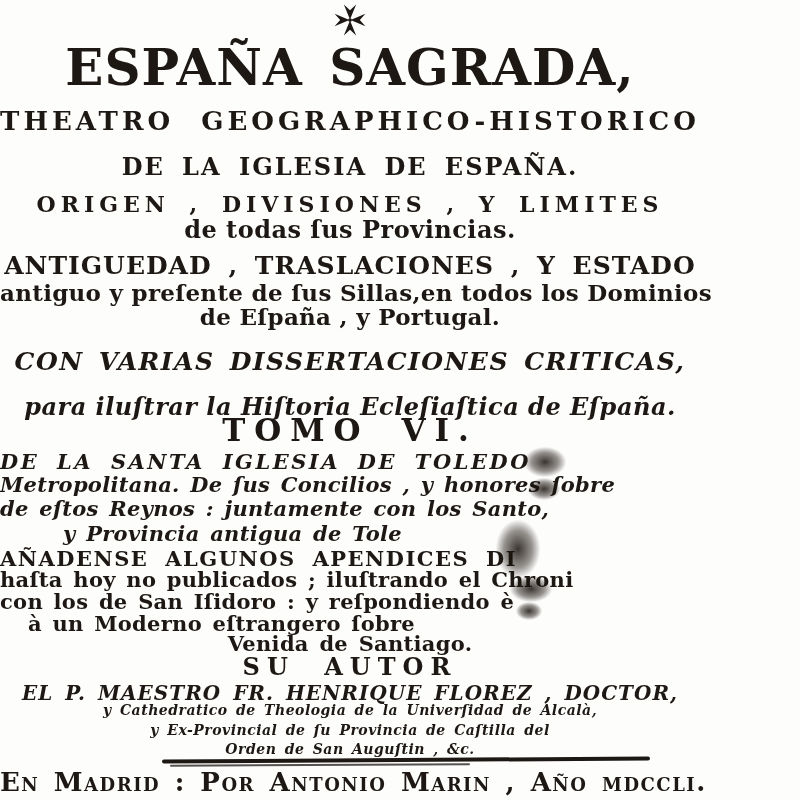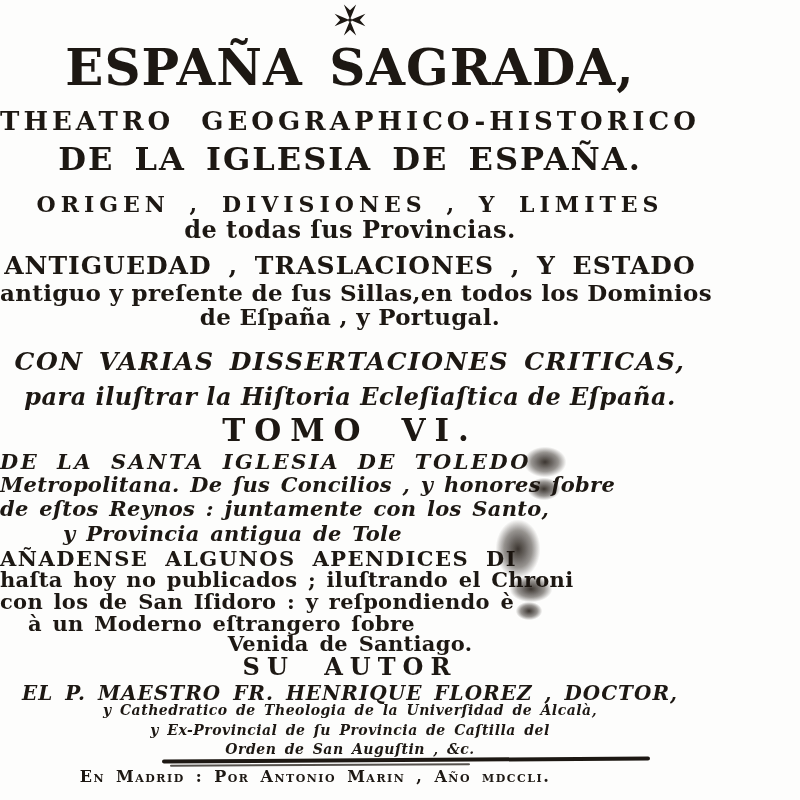--- a/index.html
+++ b/index.html
@@ -12,36 +12,36 @@
   }
   .page { position:relative; width:700px; height:800px; background:var(--paper); }
   .line {
     position:absolute; left:0; right:0;
     text-align:center; font-weight:bold; line-height:1.12;
     white-space:nowrap; color:var(--ink);
   }
   .hang { text-align:right; }
   .fs-title   { font-size:50px; letter-spacing:1px; word-spacing:8px; }
   .fs-sub1    { font-size:26px; letter-spacing:4px; word-spacing:14px; }
-  .fs-sub2    { font-size:32px; letter-spacing:2px; word-spacing:7px; }
+  .fs-sub2    { font-size:24px; letter-spacing:2px; word-spacing:7px;margin-top:12px; }
   .fs-origen  { font-size:22px; letter-spacing:5px; word-spacing:7px; }
   .fs-prov    { font-size:24px; letter-spacing:0.5px; }
   .fs-antig   { font-size:25px; letter-spacing:1px; word-spacing:7px; }
   .fs-body23  { font-size:23px; letter-spacing:0.3px; }
   .fs-ital25  { font-size:25px; font-style:italic; letter-spacing:1.5px; word-spacing:5px; }
   .fs-ital24  { font-size:24px; font-style:italic; letter-spacing:0.5px; }
   .fs-tomo    { font-size:31px; letter-spacing:9px; word-spacing:12px; }
   .fs-santa   { font-size:21px; font-style:italic; letter-spacing:2.5px; word-spacing:8px; }
   .fs-ital21  { font-size:21px; font-style:italic; letter-spacing:0.3px; word-spacing:3px; }
   .fs-caps21  { font-size:21px; letter-spacing:1.5px; word-spacing:8px; }
   .fs-body21  { font-size:21px; letter-spacing:0.3px; word-spacing:3px; }
   .fs-autor   { font-size:24px; letter-spacing:7px; word-spacing:14px; }
   .fs-ital20  { font-size:20px; font-style:italic; letter-spacing:1px; word-spacing:4px; }
   .fs-ital19  { font-size:14px; font-style:italic; letter-spacing:0.5px; word-spacing:3px; }
-  .fs-imprint { font-size:16px; font-variant:small-caps; letter-spacing:1.5px; word-spacing:4px; }
+  .fs-imprint { font-size:26px; font-variant:small-caps; letter-spacing:1.5px; word-spacing:4px; }
   .ornament-row { display:flex; justify-content:center; }
   .rule-main {
     position:absolute; height:4px; background:var(--ink);
     transform:rotate(-0.35deg); border-radius:2px;
   }
   .rule-thin {
     position:absolute; height:2px; background:rgba(29,24,19,0.75);
     transform:rotate(-0.3deg); border-radius:1px;
   }
   .smudge {
@@ -72,21 +72,21 @@
   <div class="line fs-sub2" style="top:142px">DE LA IGLESIA DE ESPAÑA.</div>
 
   <div class="line fs-origen" style="top:192px">ORIGEN , DIVISIONES , Y LIMITES</div>
   <div class="line fs-prov" style="top:217px">de todas ſus Provincias.</div>
 
   <div class="line fs-antig" style="top:252px">ANTIGUEDAD , TRASLACIONES , Y ESTADO</div>
   <div class="line fs-body23" style="top:280px">antiguo y preſente de ſus Sillas,en todos los Dominios</div>
   <div class="line fs-body23" style="top:304px">de Eſpaña , y Portugal.</div>
 
   <div class="line fs-ital25" style="top:348px">CON VARIAS DISSERTACIONES CRITICAS,</div>
-  <div class="line fs-ital24" style="top:384px">para iluſtrar la Hiſtoria Ecleſiaſtica de Eſpaña.</div>
+  <div class="line fs-ital24" style="top:394px">para iluſtrar la Hiſtoria Ecleſiaſtica de Eſpaña.</div>
 
   <div class="line fs-tomo" style="top:413px">TOMO VI.</div>
 
   <div class="line hang fs-santa" style="top:450px;right:265px">DE LA SANTA IGLESIA DE TOLEDO</div>
   <div class="line hang fs-ital21" style="top:473px;right:258px">Metropolitana. De ſus Concilios , y honores ſobre</div>
   <div class="line hang fs-ital21" style="top:497px;right:298px">de eſtos Reynos : juntamente con los Santo,</div>
   <div class="line hang fs-ital21" style="top:522px;right:298px">y Provincia antigua de Tole</div>
 
   <div class="line hang fs-caps21" style="top:547px;right:278px">AÑADENSE ALGUNOS APENDICES DI</div>
   <div class="line hang fs-body21" style="top:568px;right:278px">haſta hoy no publicados ; iluſtrando el Chroni</div>

